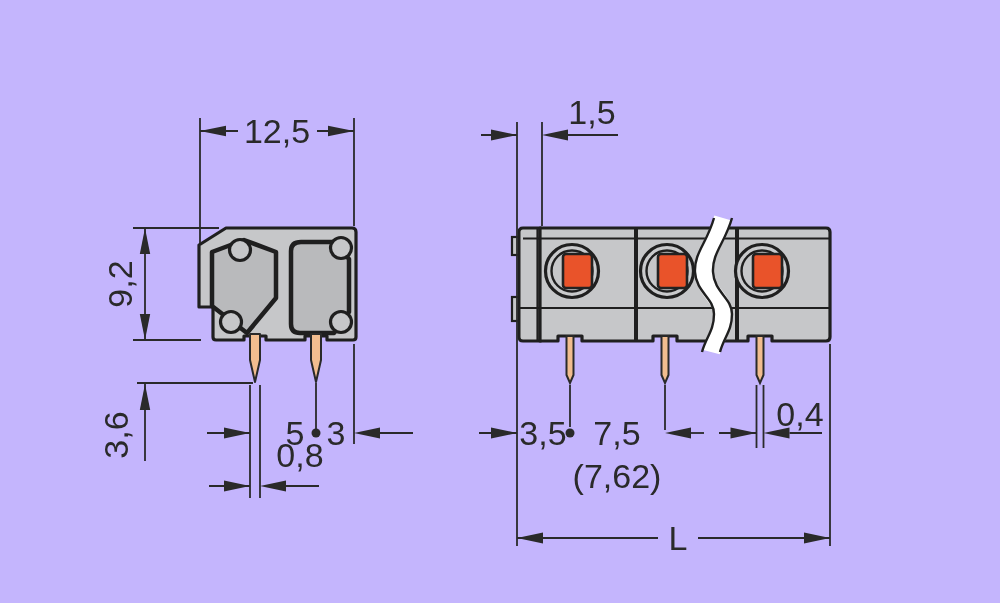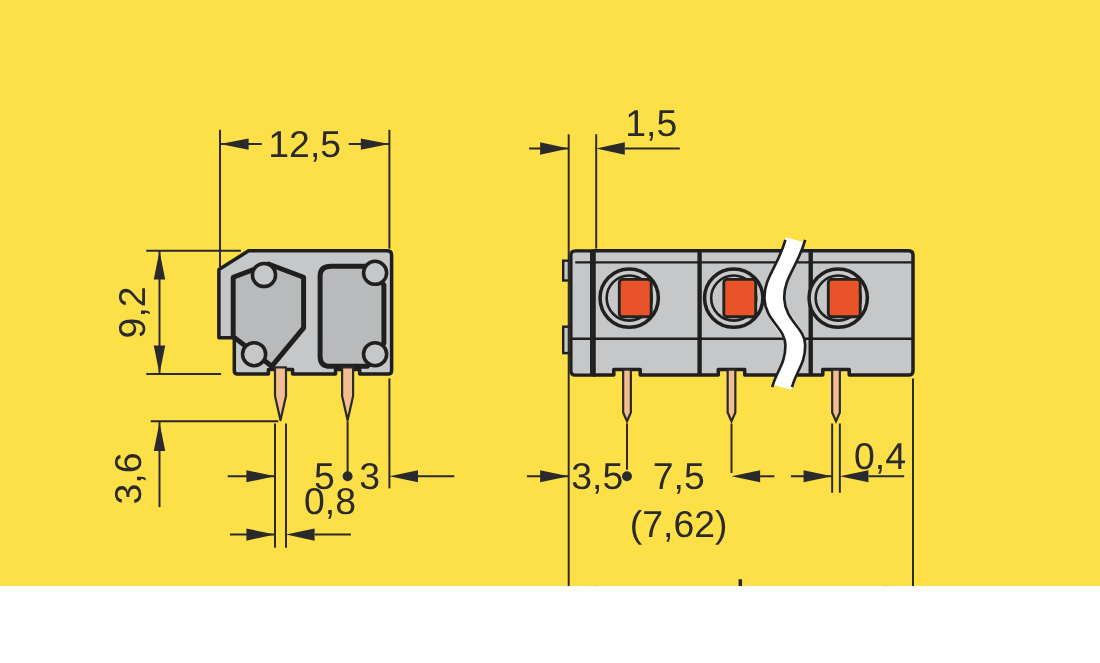--- a/index.html
+++ b/index.html
@@ -1,16 +1,16 @@
 <!DOCTYPE html>
 <html><head>
 <meta charset="utf-8">
 <style>
   html,body{margin:0;padding:0;background:#fff;}
-  .canvas{position:relative;width:1000px;height:533px;background:#fde047;overflow:hidden;}
+  .canvas{position:relative;width:1000px;height:603px;background:#c4b5fd;overflow:hidden;}
   svg{display:block;}
   svg text{
     font-family:"Liberation Sans", sans-serif;
     font-size:34px;
     fill:#2a2a2a;
     text-anchor:middle;
   }
   .thin{stroke:#2a2a2a;stroke-width:1.8;fill:none;}
   .ah{fill:#2a2a2a;stroke:none;}
 </style>

